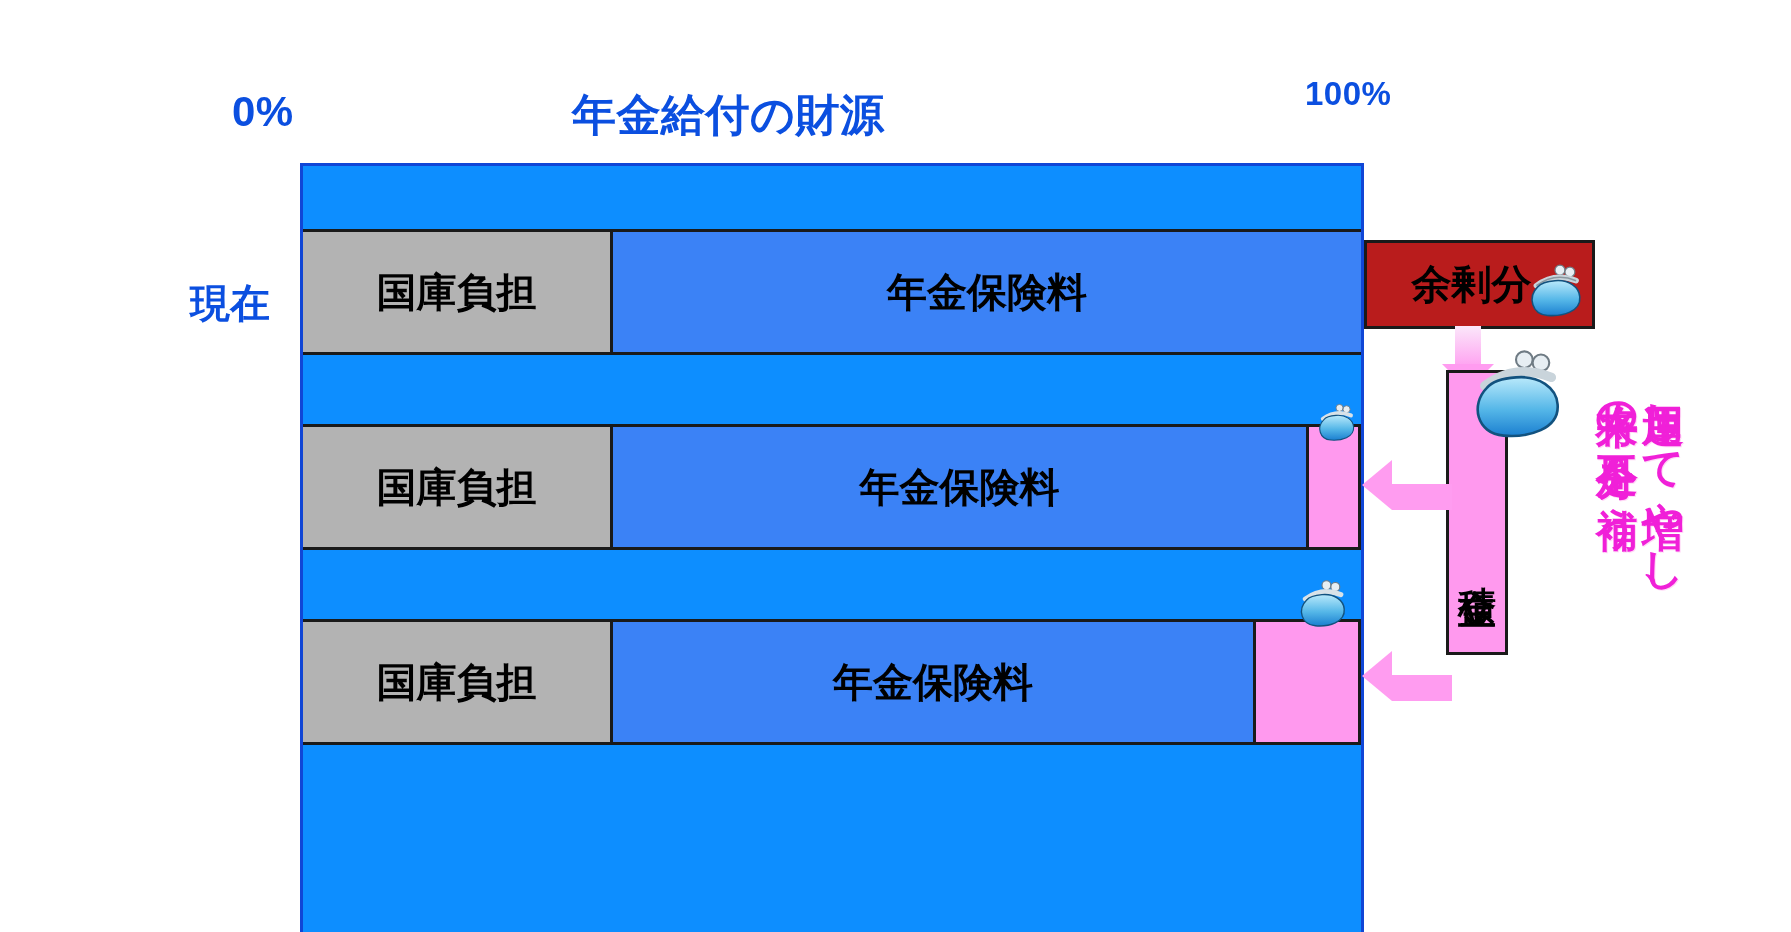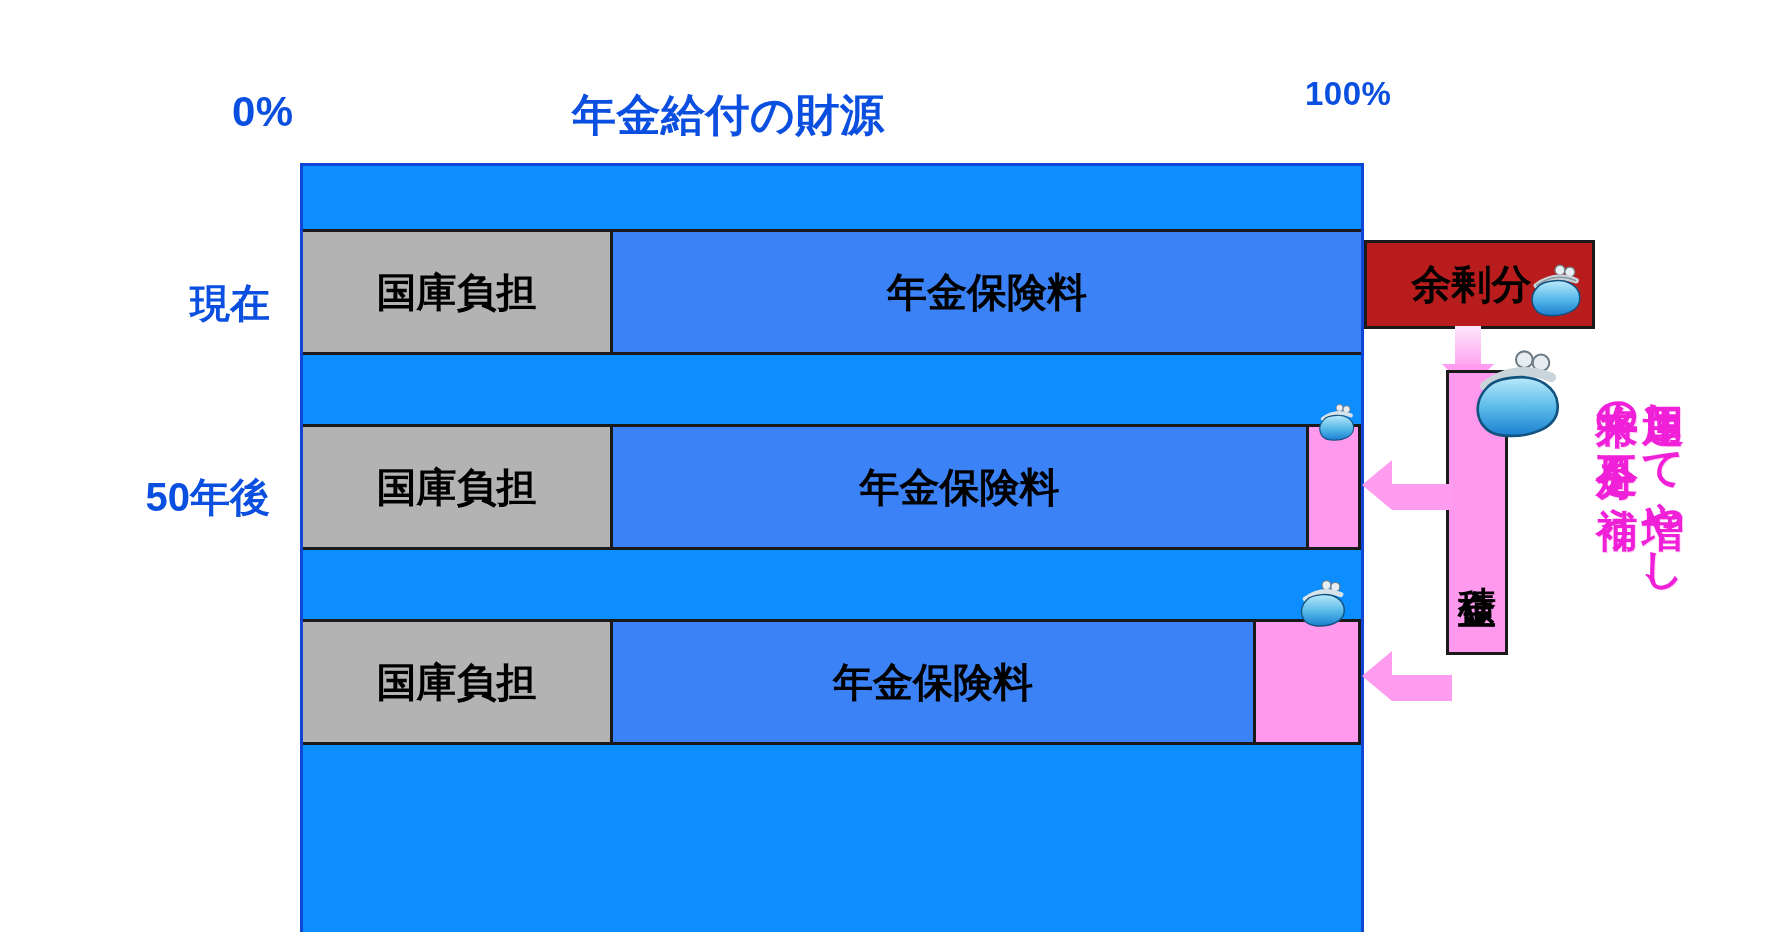--- a/index.html
+++ b/index.html
@@ -196,21 +196,20 @@
 </head>
 <body>
 
 <div id="stage">
 
   <div class="hdr" id="pct-zero">0%</div>
   <div class="hdr" id="chart-title">年金給付の財源</div>
   <div class="hdr" id="pct-hundred">100%</div>
 
   <div class="row-label" id="label-now">現在</div>
-  <div class="row-label" id="label-50">50年後</div>
 
   <div id="main-frame">
 
     <div class="bar" id="bar-now">
       <div class="seg seg-treasury">国庫負担</div>
       <div class="seg seg-premium">年金保険料</div>
     </div>
 
     <div class="bar" id="bar-50">
       <div class="seg seg-treasury">国庫負担</div>

